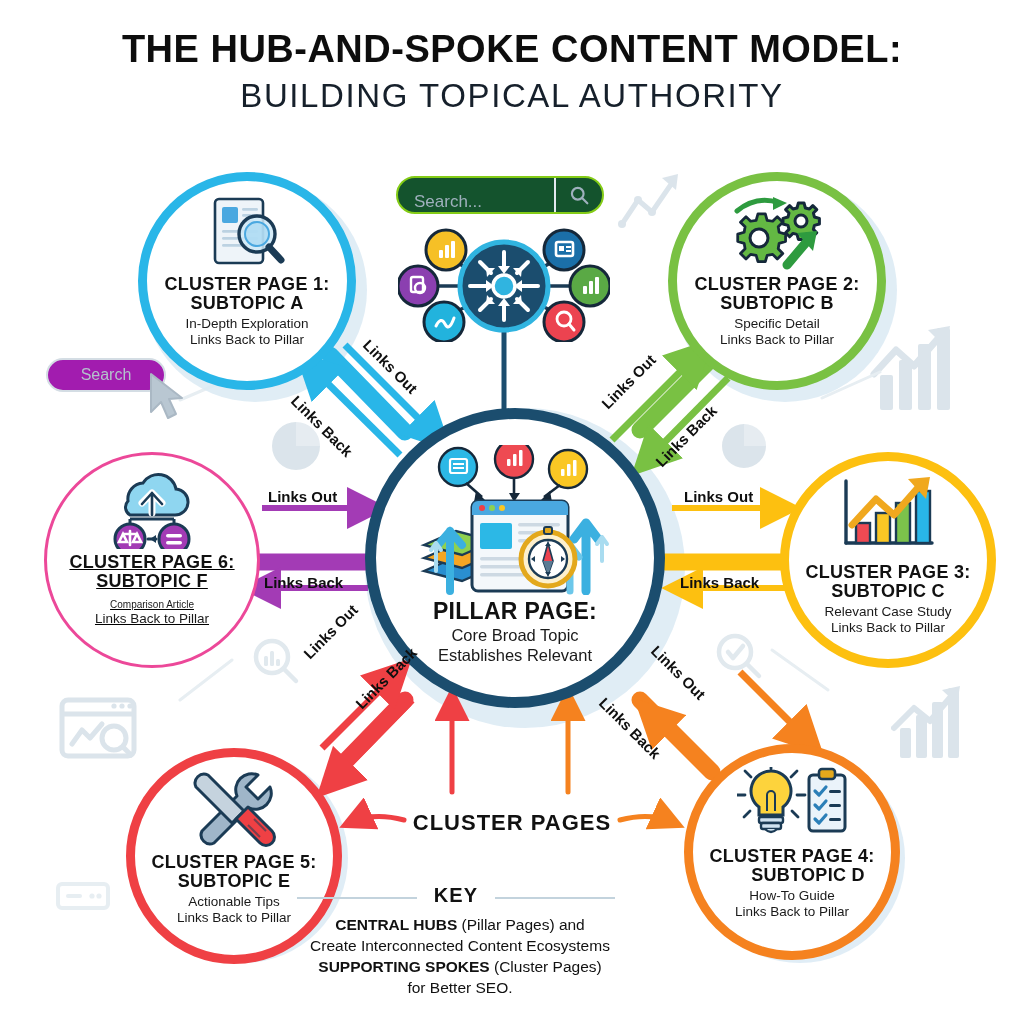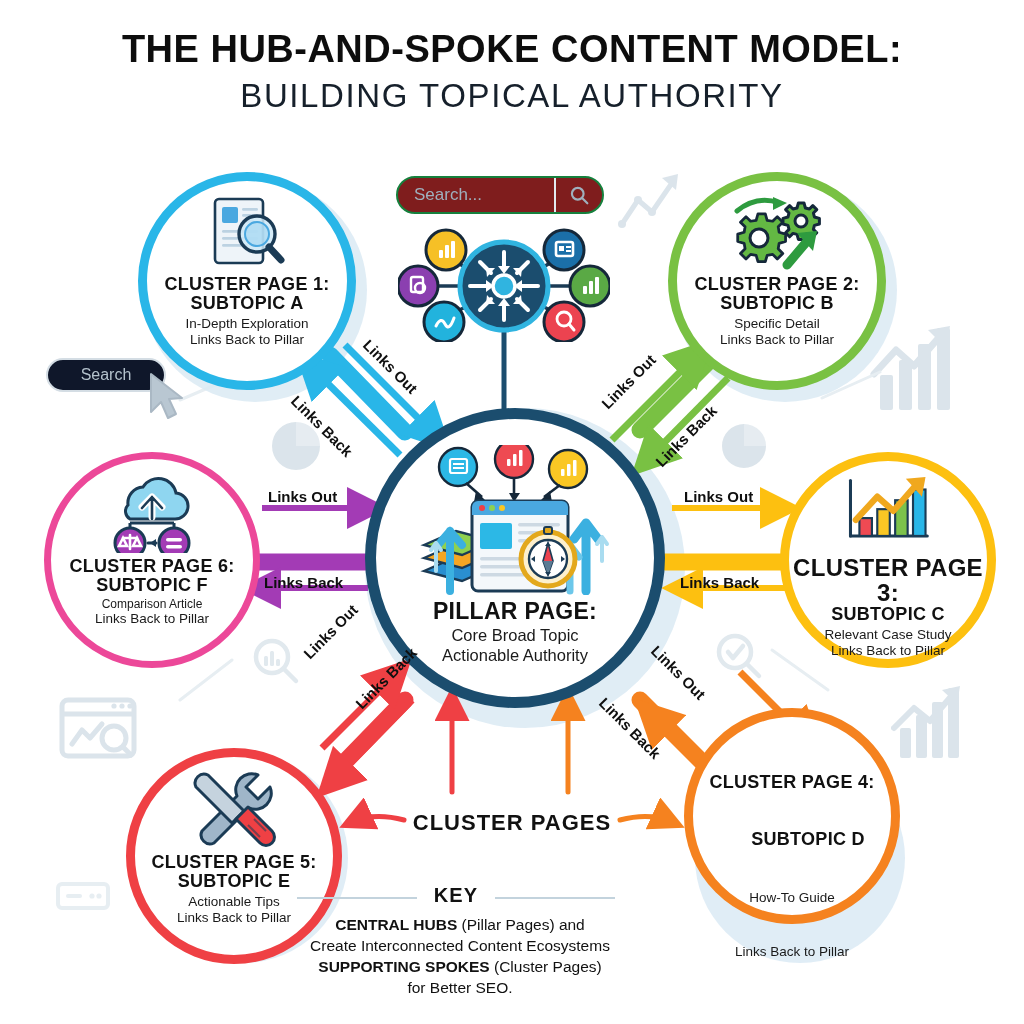--- a/index.html
+++ b/index.html
@@ -19,25 +19,25 @@
   .title-wrap{position:absolute;left:0;top:28px;width:1024px;text-align:center;}
   .t1{font-size:38px;font-weight:bold;letter-spacing:.5px;color:#0d0d0d;}
   .t2{font-size:33px;letter-spacing:1.6px;color:#16202b;margin-top:6px;}
   .lbl{position:absolute;font-size:15px;font-weight:bold;color:#0f0f0f;white-space:nowrap;}
   .clusterpages{position:absolute;font-size:22px;font-weight:bold;letter-spacing:1px;color:#111;}
   .keybox{position:absolute;left:0;width:912px;text-align:center;}
   .keyword{font-size:20px;font-weight:bold;letter-spacing:1.2px;color:#111;}
   .keyline{display:inline-block;width:120px;height:2px;background:#c3d3dd;vertical-align:middle;margin:0 12px;}
   .keytext{font-size:15.5px;color:#111;line-height:1.35;margin-top:8px;padding-left:8px;}
   .keytext b{font-weight:bold;}
-  .searchbar{position:absolute;box-sizing:border-box;border:2px solid #15803d;border-radius:22px;
-             background:#7f1d1d;display:flex;align-items:center;}
+  .searchbar{position:absolute;box-sizing:border-box;border:2px solid #84cc16;border-radius:22px;
+             background:#14532d;display:flex;align-items:flex-end;}
   .searchbar .ph{color:#9fb0bd;font-size:17px;margin-left:16px;}
   .ghostsearch{position:absolute;box-sizing:border-box;border:2px solid #d4dde4;border-radius:20px;
-             background:#0f172a;display:flex;align-items:center;justify-content:center;}
+             background:#a21caf;display:flex;align-items:center;justify-content:center;}
   .ghostsearch .ph{color:#b4c2cc;font-size:16px;}
 </style>
 </head>
 <body>
 
 <div id="stage">
 
   <svg class="layer" viewBox="0 0 1024 1024">
     <g opacity="0.5" fill="#b7c9d6">
 
@@ -365,21 +365,21 @@
         <g fill="#1b3b55">
           <path d="M26 9 l3 4 -6 0 z"></path>
             <path d="M26 43 l3 -4 -6 0 z"></path>
           <path d="M9 26 l4 3 0 -6 z"></path>
             <path d="M43 26 l-4 3 0 -6 z"></path>
         </g>
       </g>
     </svg>
     <div class="node-title" style="font-size:23px;margin-top:4px;">PILLAR PAGE:</div>
     <div class="node-sub" style="font-size:16.5px;margin-top:3px;">Core Broad Topic</div>
-    <div class="node-sub" style="font-size:16.5px;">Actionable Authority</div>
+    <div class="node-sub" style="font-size:16.5px;">Establishes Relevant</div>
   </div>
 
   <div class="node" style="left:138px;top:172px;width:218px;height:218px;border:9px solid #29b6e8;">
     <svg style="margin-top:16px;" width="84" height="74" viewBox="0 0 84 74">
       <rect x="10" y="2" width="48" height="64" rx="4" fill="#eef4f9" stroke="#1b3b55" stroke-width="2.6"></rect>
       <rect x="17" y="10" width="16" height="16" rx="2" fill="#4aa8e0"></rect>
       <g fill="#bcd2e2">
         <rect x="37" y="11" width="16" height="2.8" rx="1.4"></rect>
           <rect x="37" y="17" width="16" height="2.8" rx="1.4"></rect>
           <rect x="37" y="23" width="12" height="2.8" rx="1.4"></rect>
@@ -422,27 +422,27 @@
     <svg style="margin-top:16px;" width="104" height="76" viewBox="0 0 104 76">
       <line x1="10" y1="4" x2="10" y2="66" stroke="#1b3b55" stroke-width="3.4" stroke-linecap="round"></line>
       <line x1="10" y1="66" x2="96" y2="66" stroke="#1b3b55" stroke-width="3.4" stroke-linecap="round"></line>
       <rect x="20" y="46" width="14" height="20" fill="#ef4a53" stroke="#1b3b55" stroke-width="2.4"></rect>
       <rect x="40" y="36" width="14" height="30" fill="#fac724" stroke="#1b3b55" stroke-width="2.4"></rect>
       <rect x="60" y="26" width="14" height="40" fill="#7cc24b" stroke="#1b3b55" stroke-width="2.4"></rect>
       <rect x="80" y="14" width="14" height="52" fill="#29b6e8" stroke="#1b3b55" stroke-width="2.4"></rect>
       <path d="M16 48 L40 22 L58 38 L86 6" fill="none" stroke="#f0a81e" stroke-width="7" stroke-linecap="round" stroke-linejoin="round"></path>
       <path d="M72 2 L94 0 L90 22 Z" fill="#f0a81e"></path>
     </svg>
-    <div class="node-title" style="font-size:24px;margin-top:10px;">CLUSTER PAGE 3:</div>
+    <div class="node-title" style="font-size:18px;margin-top:10px;">CLUSTER PAGE 3:</div>
     <div class="node-title" style="font-size:18px;">SUBTOPIC C</div>
     <div class="node-sub" style="font-size:13.5px;margin-top:3px;">Relevant Case Study</div>
     <div class="node-sub" style="font-size:13.5px;">Links Back to Pillar</div>
   </div>
 
-  <div class="node" style="left:684px;top:708px;width:216px;height:216px;border:9px solid #f5821f;gap:38px;">
+  <div class="node" style="left:684px;top:744px;width:216px;height:216px;border:9px solid #f5821f;">
     <svg style="margin-top:14px;" width="110" height="76" viewBox="0 0 110 76">
       <g stroke="#1b3b55" stroke-width="2.8" stroke-linecap="round">
         <line x1="14" y1="10" x2="8" y2="4"></line>
           <line x1="34" y1="2" x2="34" y2="-5"></line>
           <line x1="54" y1="10" x2="60" y2="4"></line>
         <line x1="8" y1="28" x2="0" y2="28"></line>
           <line x1="60" y1="28" x2="68" y2="28"></line>
         <line x1="13" y1="44" x2="7" y2="50"></line>
           <line x1="55" y1="44" x2="61" y2="50"></line>
       </g>
@@ -488,21 +488,21 @@
         <line x1="62" y1="54" x2="74" y2="66"></line>
           <line x1="68" y1="48" x2="80" y2="60"></line>
       </g>
     </svg>
     <div class="node-title" style="font-size:18px;margin-top:4px;">CLUSTER PAGE 5:</div>
     <div class="node-title" style="font-size:18px;">SUBTOPIC E</div>
     <div class="node-sub" style="font-size:13.5px;margin-top:3px;">Actionable Tips</div>
     <div class="node-sub" style="font-size:13.5px;">Links Back to Pillar</div>
   </div>
 
-  <div class="node" style="left:44px;top:452px;width:216px;height:216px;border:7px solid #ec4899;">
+  <div class="node" style="left:44px;top:452px;width:216px;height:216px;border:3px solid #ec4899;text-decoration:underline;">
     <svg style="margin-top:16px;" width="104" height="78" viewBox="0 0 104 78">
       <path d="M28 30 a16 16 0 0 1 15 -18 a18 18 0 0 1 33 6 a13 13 0 0 1 -2 26 L30 44 a9 9 0 0 1 -2 -14z" fill="#8fd6f0" stroke="#1b3b55" stroke-width="3"></path>
       <path d="M52 42 L52 22 M52 22 L42 32 M52 22 L62 32" stroke="#ffffff" stroke-width="7" fill="none" stroke-linecap="round" stroke-linejoin="round"></path>
       <path d="M52 44 L52 22 M52 22 L42 33 M52 22 L62 33" stroke="#1b3b55" stroke-width="2.6" fill="none" stroke-linecap="round" stroke-linejoin="round"></path>
       <g stroke="#1b3b55" stroke-width="3" fill="none">
         <path d="M30 48 L30 56 M74 48 L74 56 M30 48 L74 48"></path>
       </g>
       <circle cx="30" cy="68" r="15" fill="#a33bb5" stroke="#1b3b55" stroke-width="3"></circle>
       <circle cx="74" cy="68" r="15" fill="#a33bb5" stroke="#1b3b55" stroke-width="3"></circle>
       <g stroke="#ffffff" stroke-width="2.6" fill="none" stroke-linecap="round">
@@ -515,21 +515,21 @@
         <rect x="66" y="63" width="16" height="3.6" rx="1.8"></rect>
         <rect x="66" y="70" width="16" height="3.6" rx="1.8"></rect>
       </g>
       <g stroke="#1b3b55" stroke-width="3" fill="none" stroke-linecap="round">
         <line x1="56" y1="68" x2="48" y2="68"></line>
       </g>
       <path d="M50 68 L56 64 L56 72 Z" fill="#1b3b55"></path>
     </svg>
     <div class="node-title" style="font-size:18px;margin-top:4px;">CLUSTER PAGE 6:</div>
     <div class="node-title" style="font-size:18px;">SUBTOPIC F</div>
-    <div class="node-sub" style="font-size:12px;margin-top:2px;">Comparison Article</div>
+    <div class="node-sub" style="font-size:10px;margin-top:8px;">Comparison Article</div>
     <div class="node-sub" style="font-size:13.5px;">Links Back to Pillar</div>
   </div>
 
   <div class="lbl" style="left:372px;top:336px;transform:rotate(45deg);transform-origin:left top;">Links Out</div>
   <div class="lbl" style="left:300px;top:392px;transform:rotate(45deg);transform-origin:left top;">Links Back</div>
 
   <div class="lbl" style="left:598px;top:400px;transform:rotate(-45deg);transform-origin:left top;">Links Out</div>
   <div class="lbl" style="left:652px;top:458px;transform:rotate(-45deg);transform-origin:left top;">Links Back</div>
 
   <div class="lbl" style="left:684px;top:488px;">Links Out</div>

